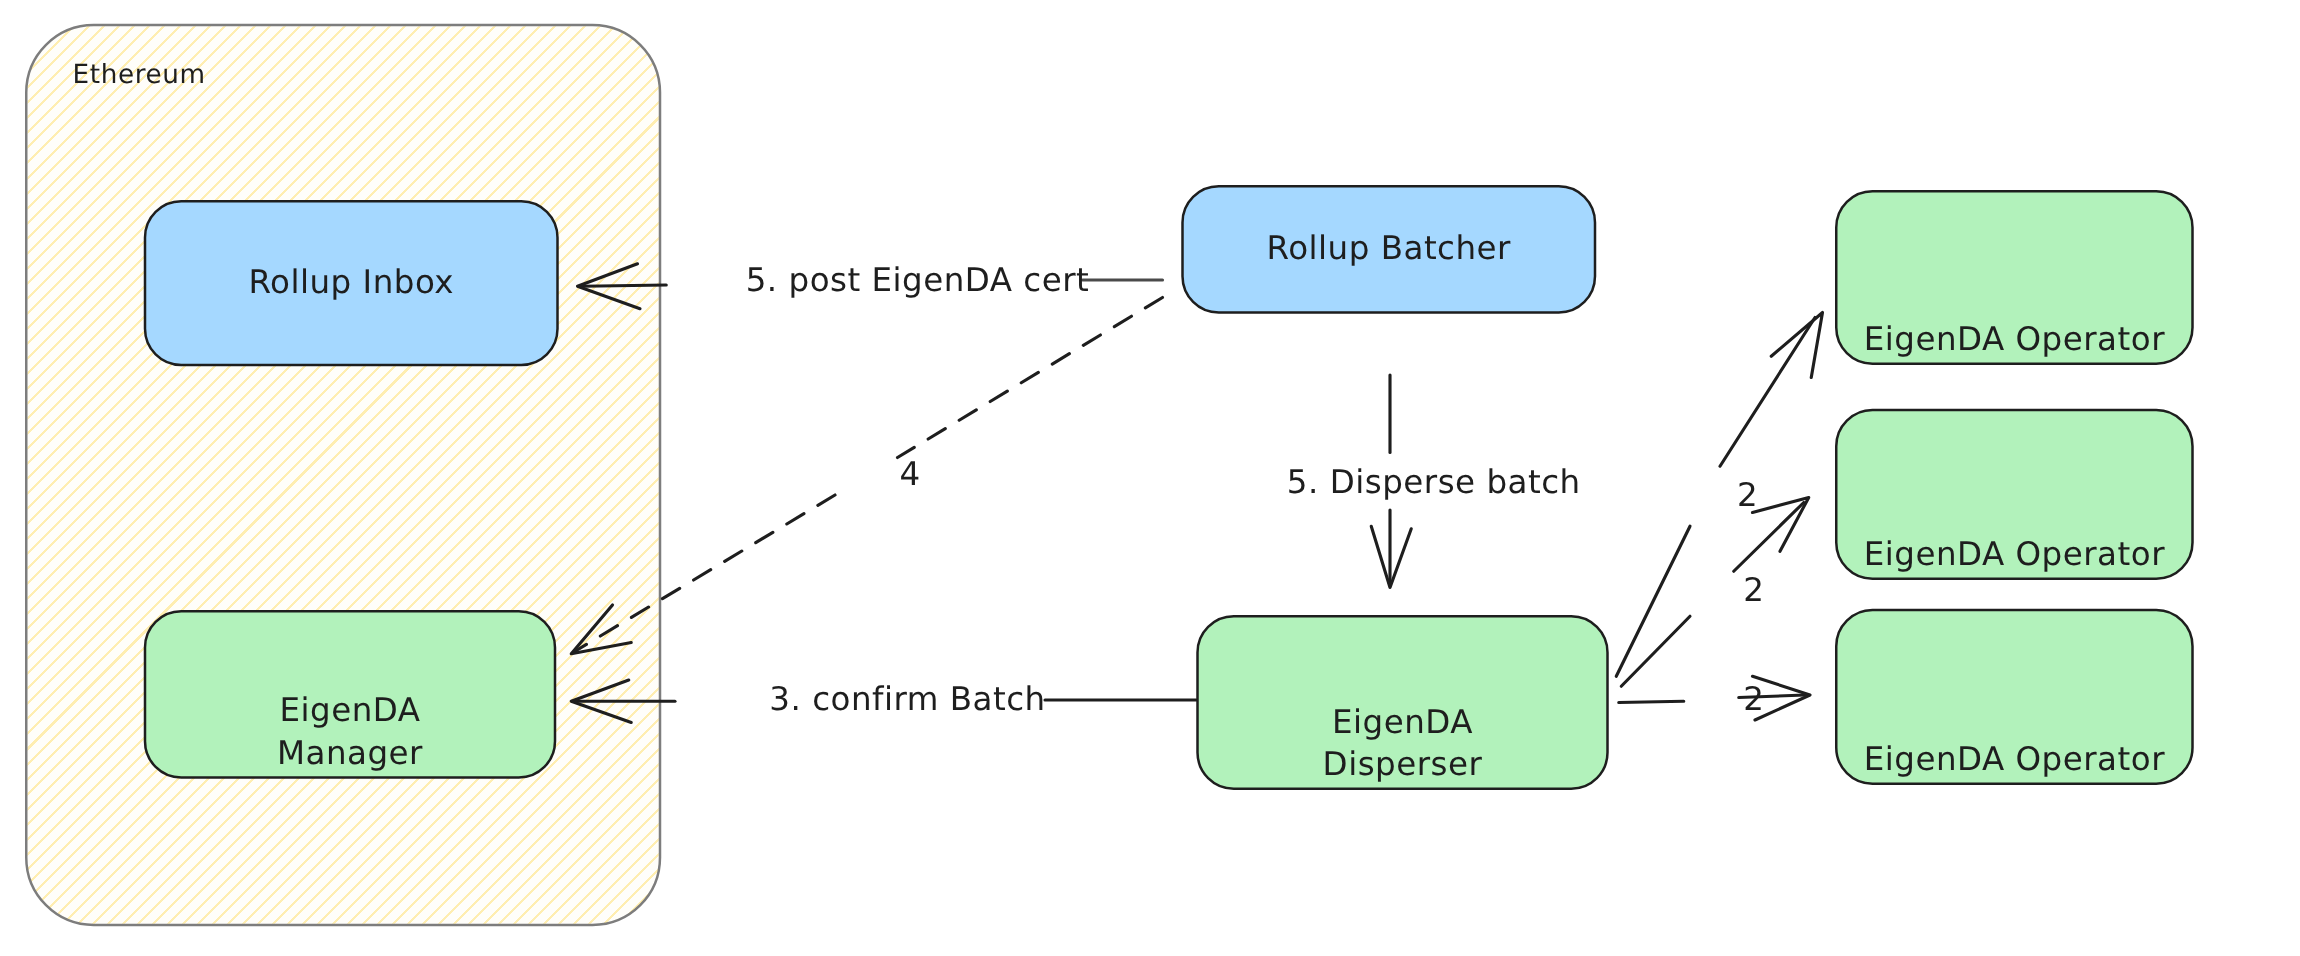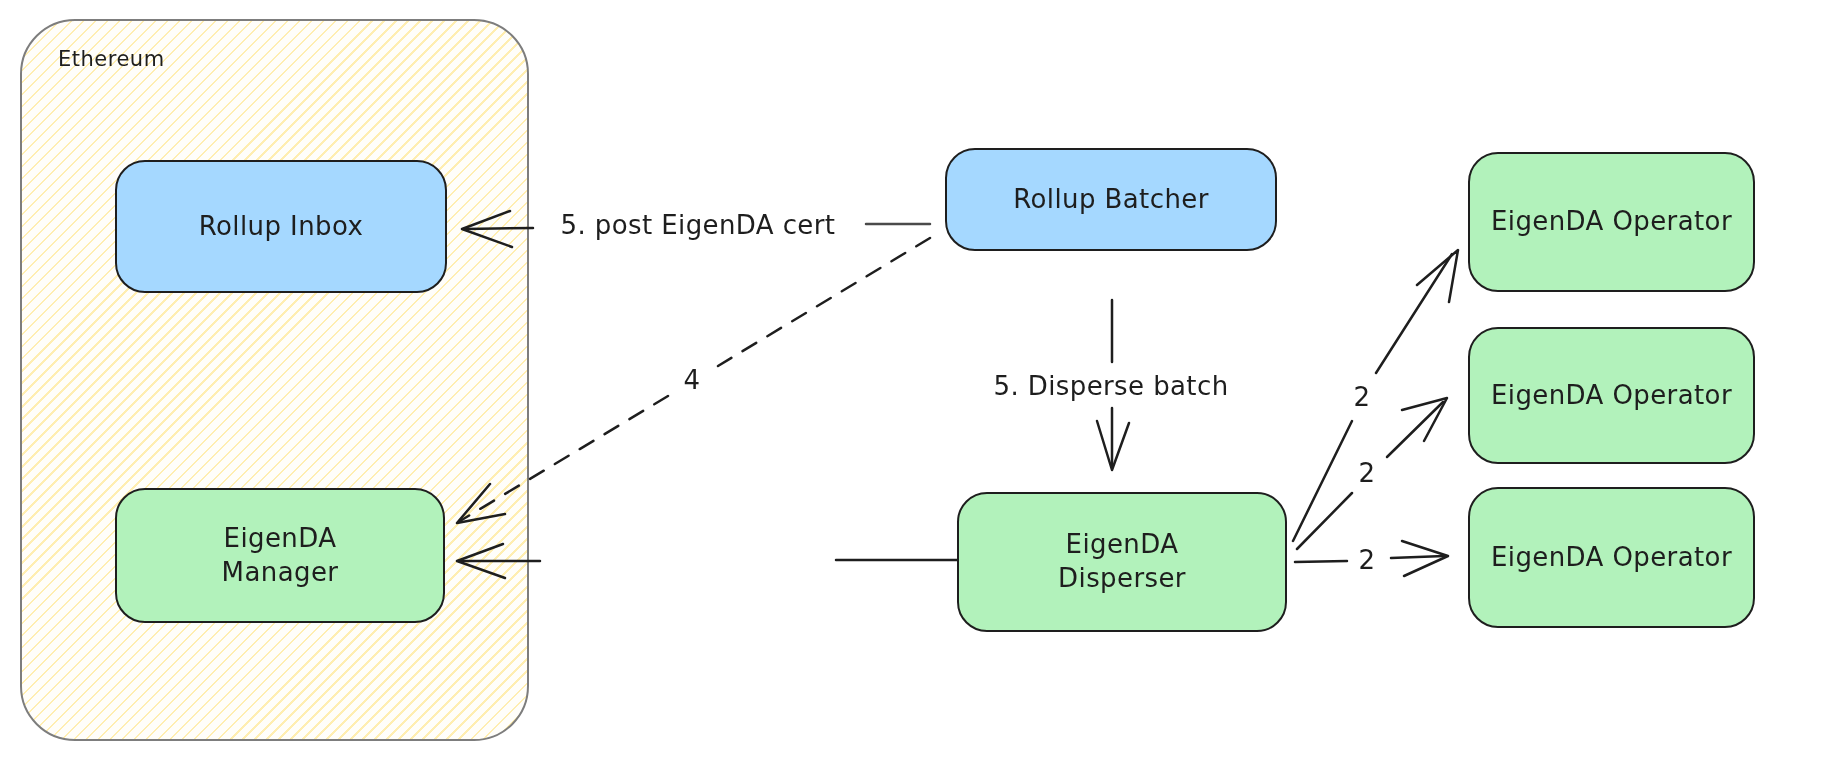--- a/index.html
+++ b/index.html
@@ -32,40 +32,41 @@
   }
   .node{
     position:absolute;
     display:flex;align-items:center;justify-content:center;
     border:2.5px solid #1e1e1e;
     border-radius:30px;
     box-sizing:border-box;
     font-size:26px;
   }
   .node.blue{background:#a5d8ff;}
-  .node.green{background:#b2f2bb;}
+  .node.green{background:#b2f2bb;align-items:flex-end;}
   .node-label{
     text-align:center;
     white-space:pre-line;
     line-height:1.3;
     letter-spacing:0.4px;
   }
   svg.edges{position:absolute;left:0;top:0;width:1840px;height:765px;}
   svg.edges line, svg.edges polyline{
     stroke:#1e1e1e;stroke-width:2.5;fill:none;
     stroke-linecap:round;stroke-linejoin:round;
   }
   svg.edges .dashed{stroke-dasharray:16 13;}
   svg.edges .grayline{stroke:#4a4a4a;}
   .edge-label{
     position:absolute;
     transform:translate(-50%,-50%);
     font-size:26px;
     white-space:nowrap;
     letter-spacing:0.4px;
+    margin-left:36px;
   }
 </style>
 </head>
 <body>
 
 <div class="canvas">
 
   <div class="group-box">
     <div class="group-label">Ethereum</div>
   </div>
@@ -144,20 +145,21 @@
   <div class="node green" style="left:1468px;top:487px;width:287px;height:141px">
     <div class="node-label">EigenDA Operator</div>
   </div>
 
   <div class="edge-label" style="left:698px;top:225px">5. post EigenDA cert</div>
 
   <div class="edge-label" style="left:692px;top:380px">4</div>
 
   <div class="edge-label" style="left:1111px;top:386px">5. Disperse batch</div>
 
+  <div class="edge-label" style="left:690px;top:560px">3. confirm Batch</div>
 
   <div class="edge-label" style="left:1362px;top:397px">2</div>
 
   <div class="edge-label" style="left:1367px;top:473px">2</div>
 
   <div class="edge-label" style="left:1367px;top:560px">2</div>
 
 </div>
 
 </body></html>

